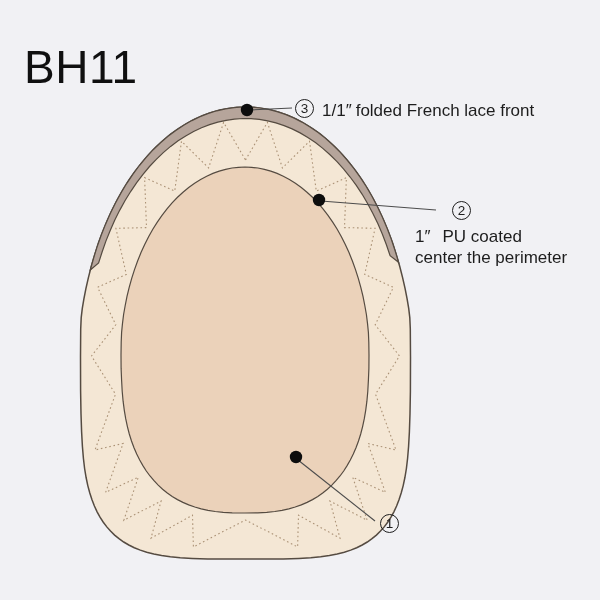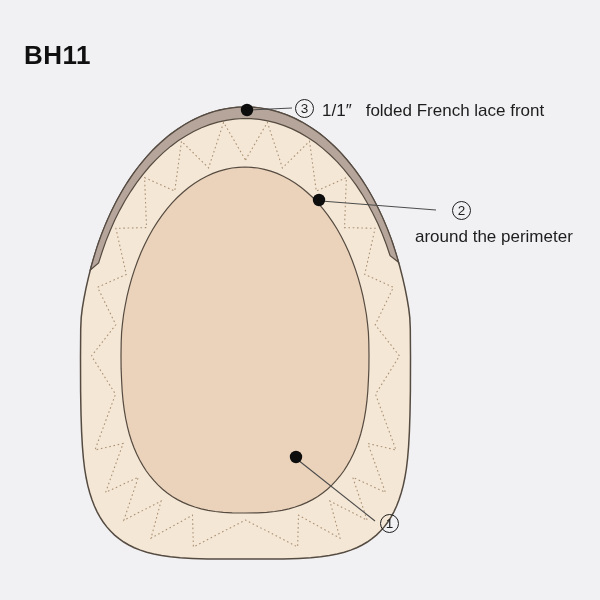--- a/index.html
+++ b/index.html
@@ -9,37 +9,37 @@
     width: 600px;
     height: 600px;
     overflow: hidden;
     background: #f1f1f4;
     color: #1d1d1d;
   }
   #stage svg { position: absolute; left: 0; top: 0; }
   .abs { position: absolute; white-space: nowrap; }
   .page-title {
     left: 24px; top: 40px;
-    font-size: 26px;
-    font-weight: bold;
+    font-size: 46px;
+    font-weight: normal;
     letter-spacing: 0.5px;
     color: #101010;
   }
   .cnum {
     width: 19px; height: 19px;
     border: 1.4px solid #1f1f1f;
     border-radius: 50%;
     display: flex; align-items: center; justify-content: center;
     font-size: 13.5px; line-height: 1;
     color: #1f1f1f;
     box-sizing: border-box;
     background: transparent;
   }
   .callout-label { font-size: 17px; }
-  .gap10 { margin-left: 14px; }
+  .gap10 { margin-left: 4px; }
   .gap12 { margin-left: 12px; }
   .two-line { line-height: 21px; }
 </style>
 </head>
 <body>
 
 <div id="stage" style="background: rgb(241, 241, 244); color: rgb(29, 29, 29);">
 
   <svg width="600" height="600" viewBox="0 0 600 600">
     <path id="base" stroke-width="1.5" d="M410.5 357.0 L410.4 390.9 L410.0 413.7 L409.4 431.8 L408.6 446.3 L407.6 458.3 L406.4 468.5 L404.9 477.5 L403.2 485.6 L401.2 493.0 L399.0 499.8 L396.6 506.0 L393.9 511.8 L391.0 517.2 L387.7 522.2 L384.2 526.9 L380.5 531.1 L376.4 535.1 L372.0 538.7 L367.3 542.0 L362.2 545.0 L356.7 547.7 L350.7 550.1 L344.3 552.2 L337.2 554.0 L329.4 555.5 L320.7 556.8 L310.8 557.8 L298.8 558.4 L283.2 558.9 L245.5 559.0 L207.8 558.9 L192.2 558.4 L180.2 557.8 L170.3 556.8 L161.6 555.5 L153.8 554.0 L146.7 552.2 L140.3 550.1 L134.3 547.7 L128.8 545.0 L123.7 542.0 L119.0 538.7 L114.6 535.1 L110.5 531.1 L106.8 526.9 L103.3 522.2 L100.0 517.2 L97.1 511.8 L94.4 506.0 L92.0 499.8 L89.8 493.0 L87.8 485.6 L86.1 477.5 L84.6 468.5 L83.4 458.3 L82.4 446.3 L81.6 431.8 L81.0 413.7 L80.6 390.9 L80.5 357.0 L80.7 329.0 L81.2 317.6 L82.3 308.4 L83.9 298.9 L85.9 288.6 L88.4 277.6 L91.3 266.2 L94.7 254.6 L98.4 243.1 L102.6 231.8 L107.1 220.7 L112.0 210.0 L117.3 199.6 L122.9 189.7 L128.8 180.2 L135.1 171.2 L141.7 162.7 L148.5 154.7 L155.6 147.3 L163.0 140.5 L170.6 134.2 L178.4 128.6 L186.4 123.6 L194.5 119.2 L202.8 115.5 L211.2 112.5 L219.7 110.1 L228.3 108.4 L236.9 107.3 L245.5 107.0 L254.1 107.3 L262.7 108.4 L271.3 110.1 L279.8 112.5 L288.2 115.5 L296.5 119.2 L304.6 123.6 L312.6 128.6 L320.4 134.2 L328.0 140.5 L335.4 147.3 L342.5 154.7 L349.3 162.7 L355.9 171.2 L362.2 180.2 L368.1 189.7 L373.7 199.6 L379.0 210.0 L383.9 220.7 L388.4 231.8 L392.6 243.1 L396.3 254.6 L399.7 266.2 L402.6 277.6 L405.1 288.6 L407.1 298.9 L408.7 308.4 L409.8 317.6 L410.3 329.0 L410.5 357.0 Z" fill="#f4e7d5" stroke="#554b41"></path>
@@ -60,20 +60,21 @@
     <span>3</span>
   </div>
   <div class="abs callout-label" style="left:322px; top:101px;">
     <span>1/1″</span><span class="gap10">folded French lace front</span>
   </div>
 
   <div class="abs cnum" style="left:452px; top:201px;">
     <span>2</span>
   </div>
   <div class="abs callout-label two-line" style="left:415px; top:226px;">
-    <div>around the perimeter</div>
+    <div><span>1″</span><span class="gap12">PU coated</span></div>
+    <div>center the perimeter</div>
   </div>
 
   <div class="abs cnum" style="left:380px; top:514px;">
     <span>1</span>
   </div>
 
 </div>
 
 </body></html>

